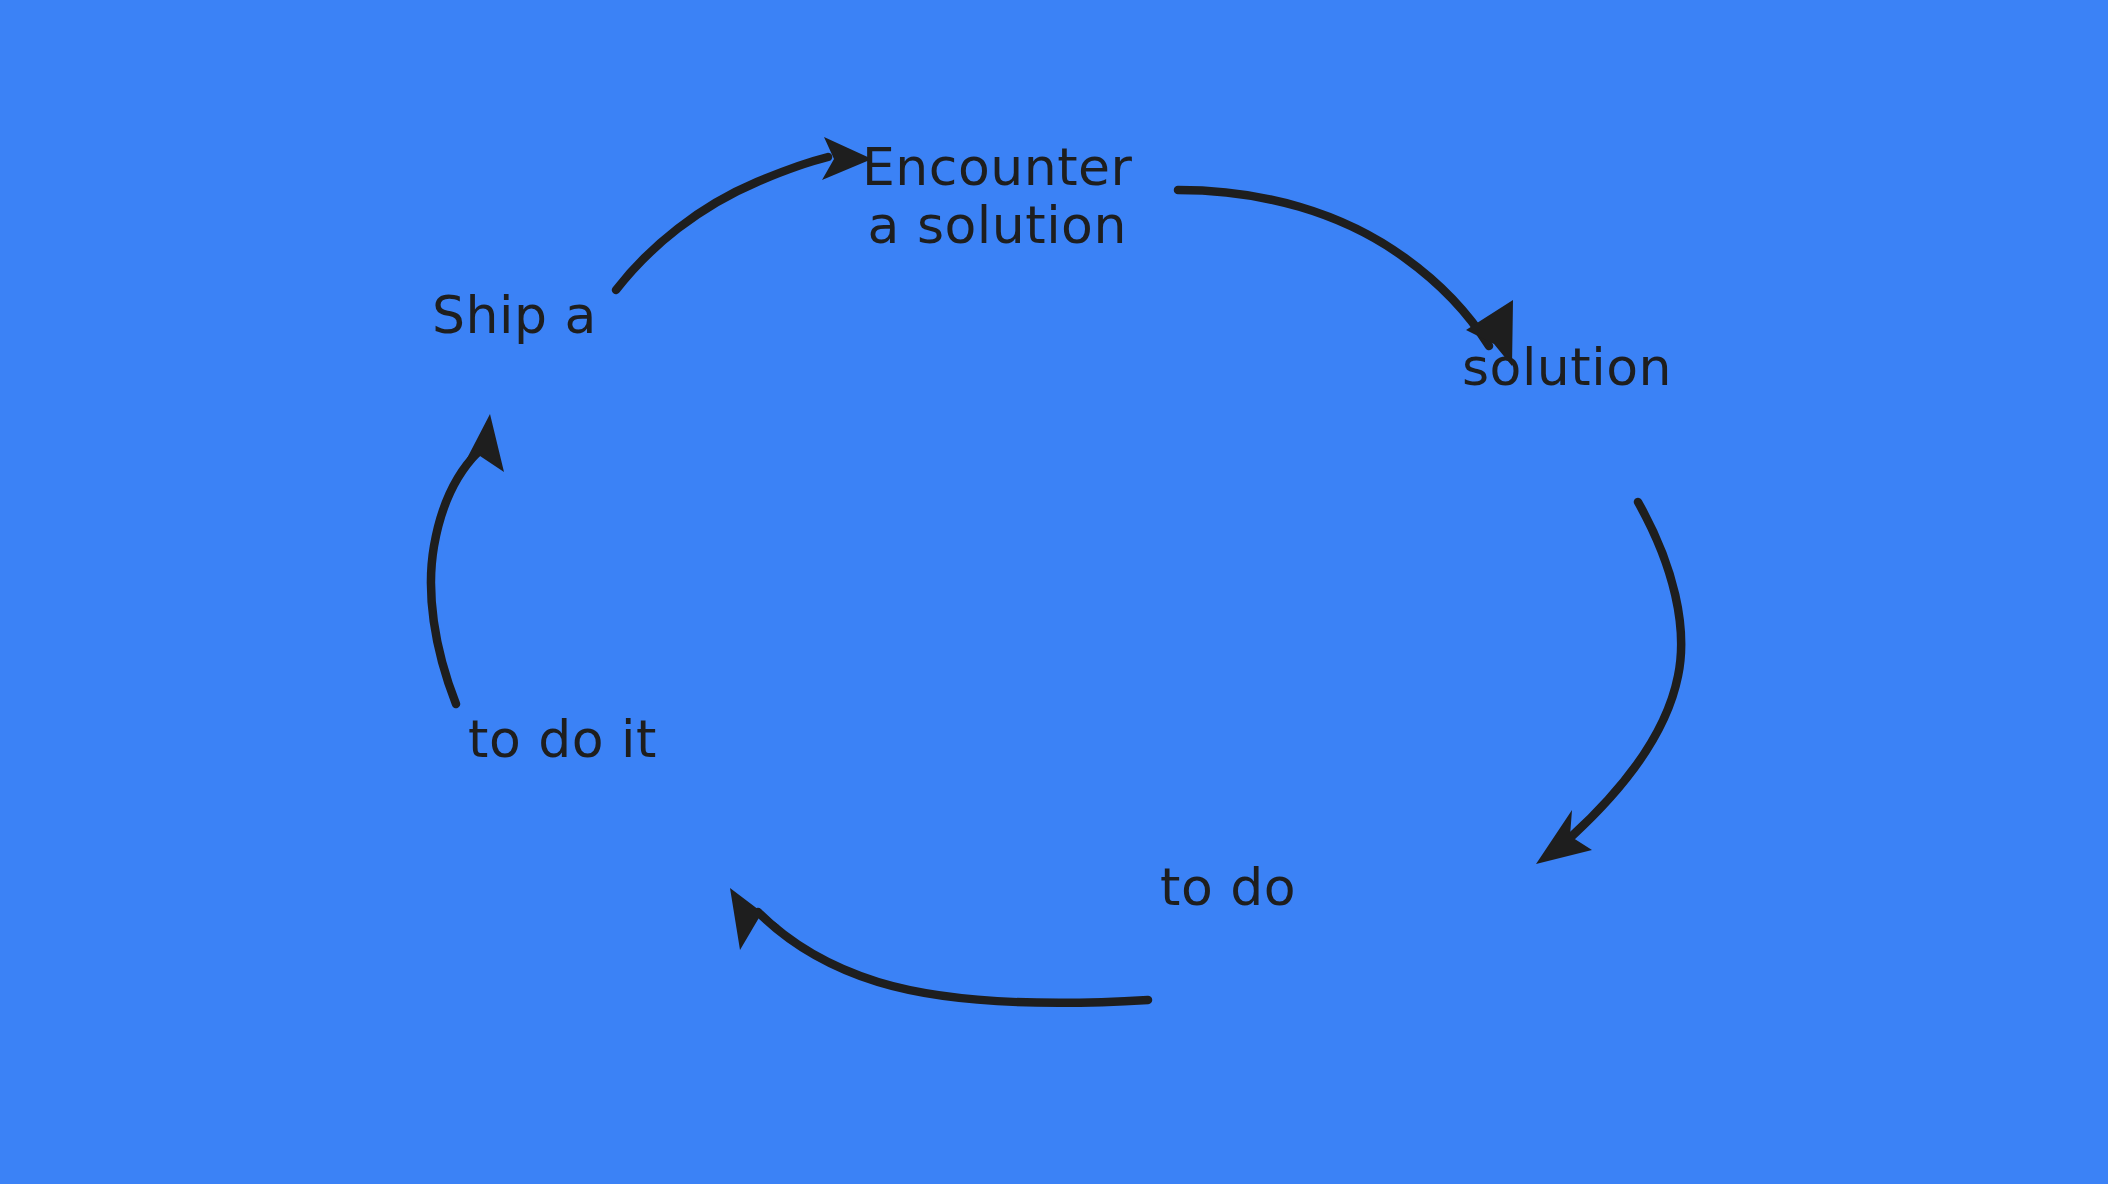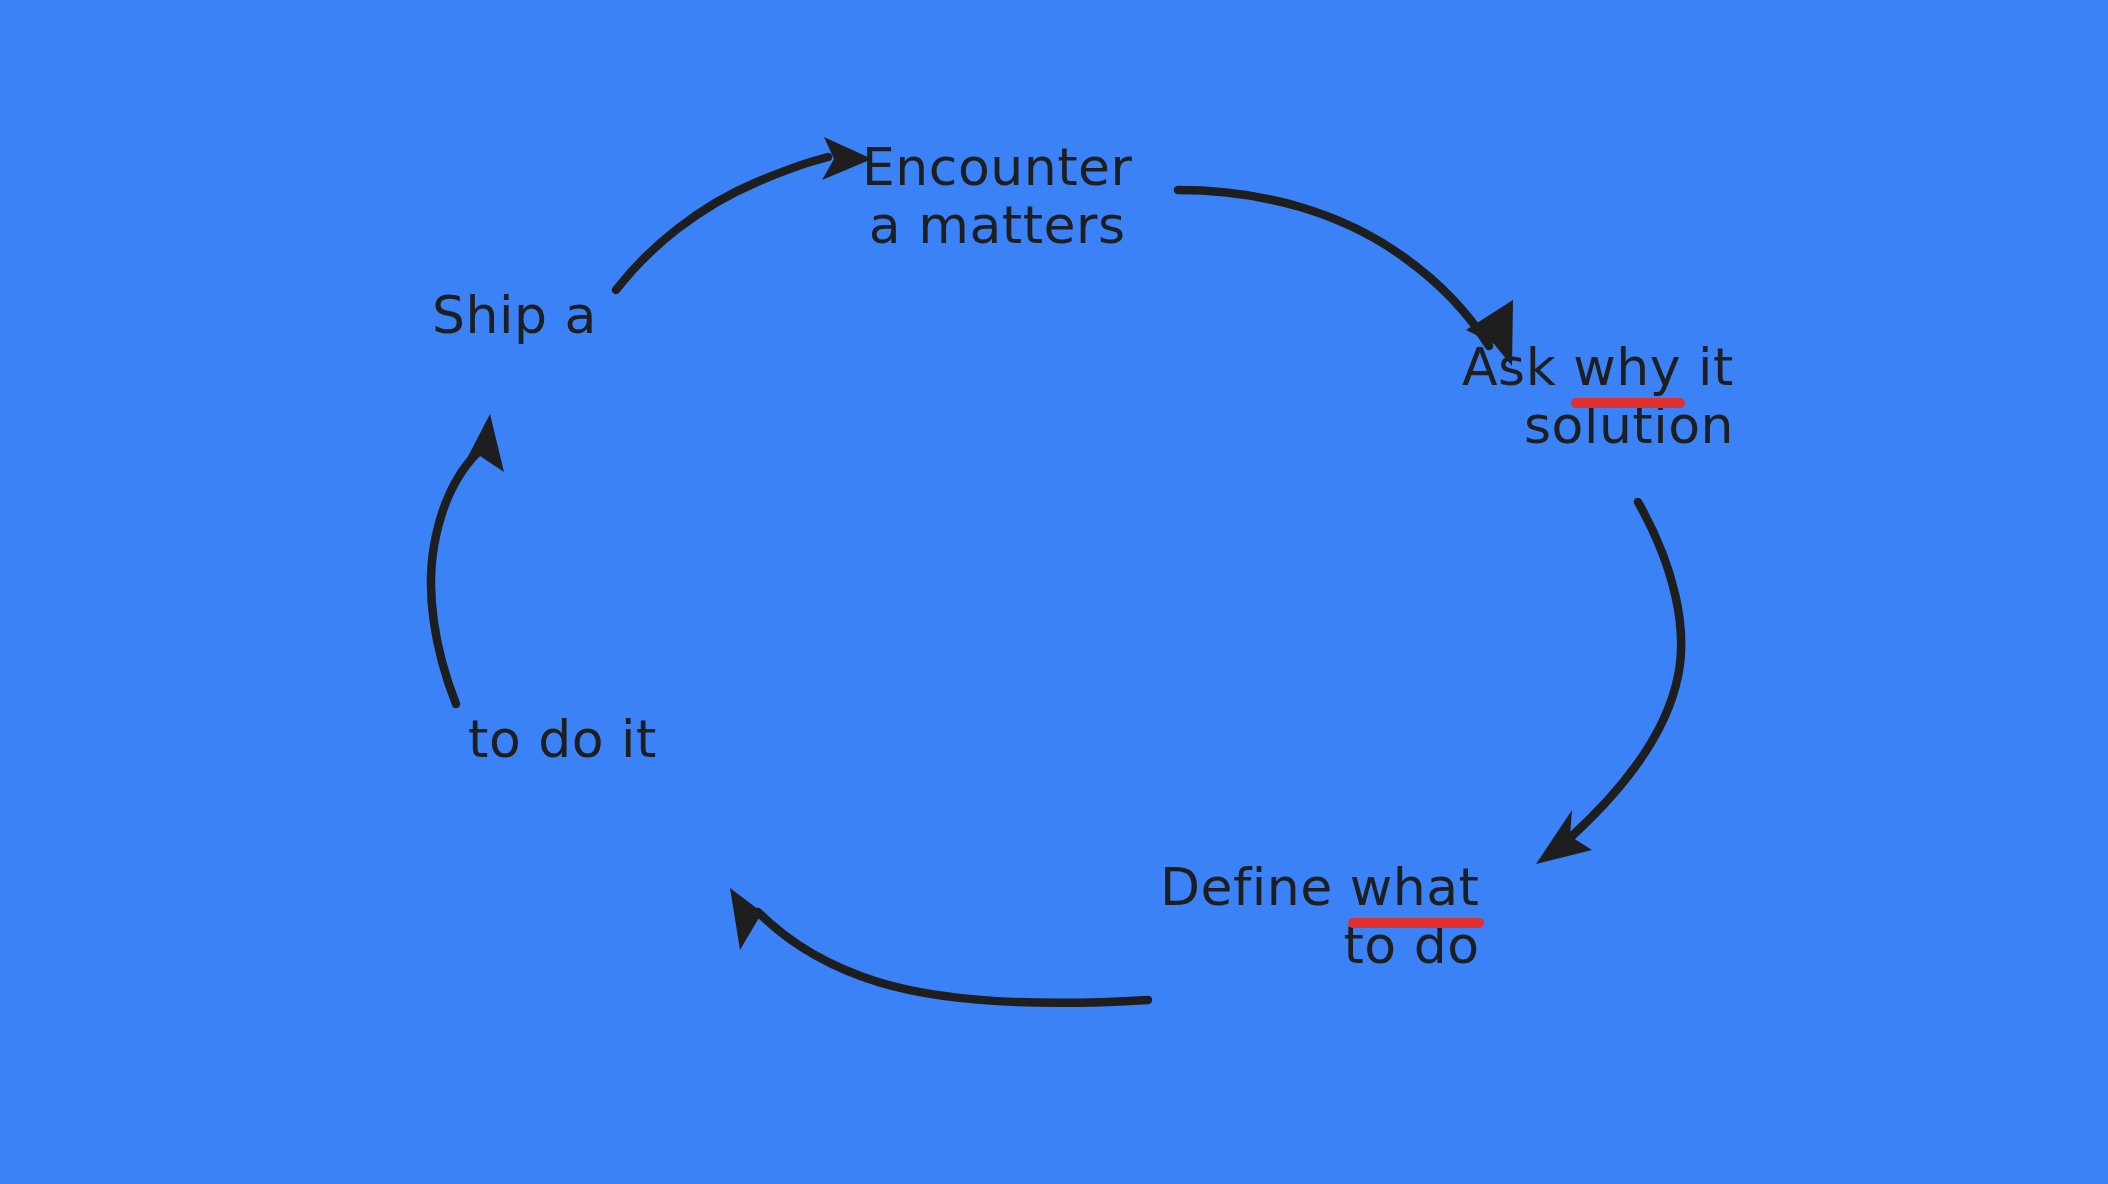--- a/index.html
+++ b/index.html
@@ -116,30 +116,28 @@
     <g>
       <path class="stroke" d="M 456 704
                C 434 648, 426 592, 434 546
                C 442 500, 460 470, 478 452" stroke="#1e1e1e"></path>
       <path class="head" d="M 462 468 L 490 414 L 504 472 L 480 456 Z" fill="#1e1e1e"></path>
     </g>
   </svg>
 
   <div class="node center" id="node-encounter" style="color: rgb(30, 30, 30);">
     <span class="line">Encounter</span>
-    <span class="line">a matters</span>
+    <span class="line">a solution</span>
   </div>
 
   <div class="node right" id="node-ask" style="color: rgb(30, 30, 30);">
-    <span class="line"><span>Ask </span><span class="mark" style="--accent: #e03030;">why</span><span> it</span></span>
     <span class="line">solution</span>
   </div>
 
   <div class="node right" id="node-define" style="color: rgb(30, 30, 30);">
-    <span class="line"><span>Define </span><span class="mark" style="--accent: #e03030;">what</span></span>
     <span class="line">to do</span>
   </div>
 
   <div class="node center" id="node-decide" style="color: rgb(30, 30, 30);">
     <span class="line">to do it</span>
   </div>
 
   <div class="node center" id="node-ship" style="color: rgb(30, 30, 30);">
     <span class="line">Ship a</span>
   </div>

